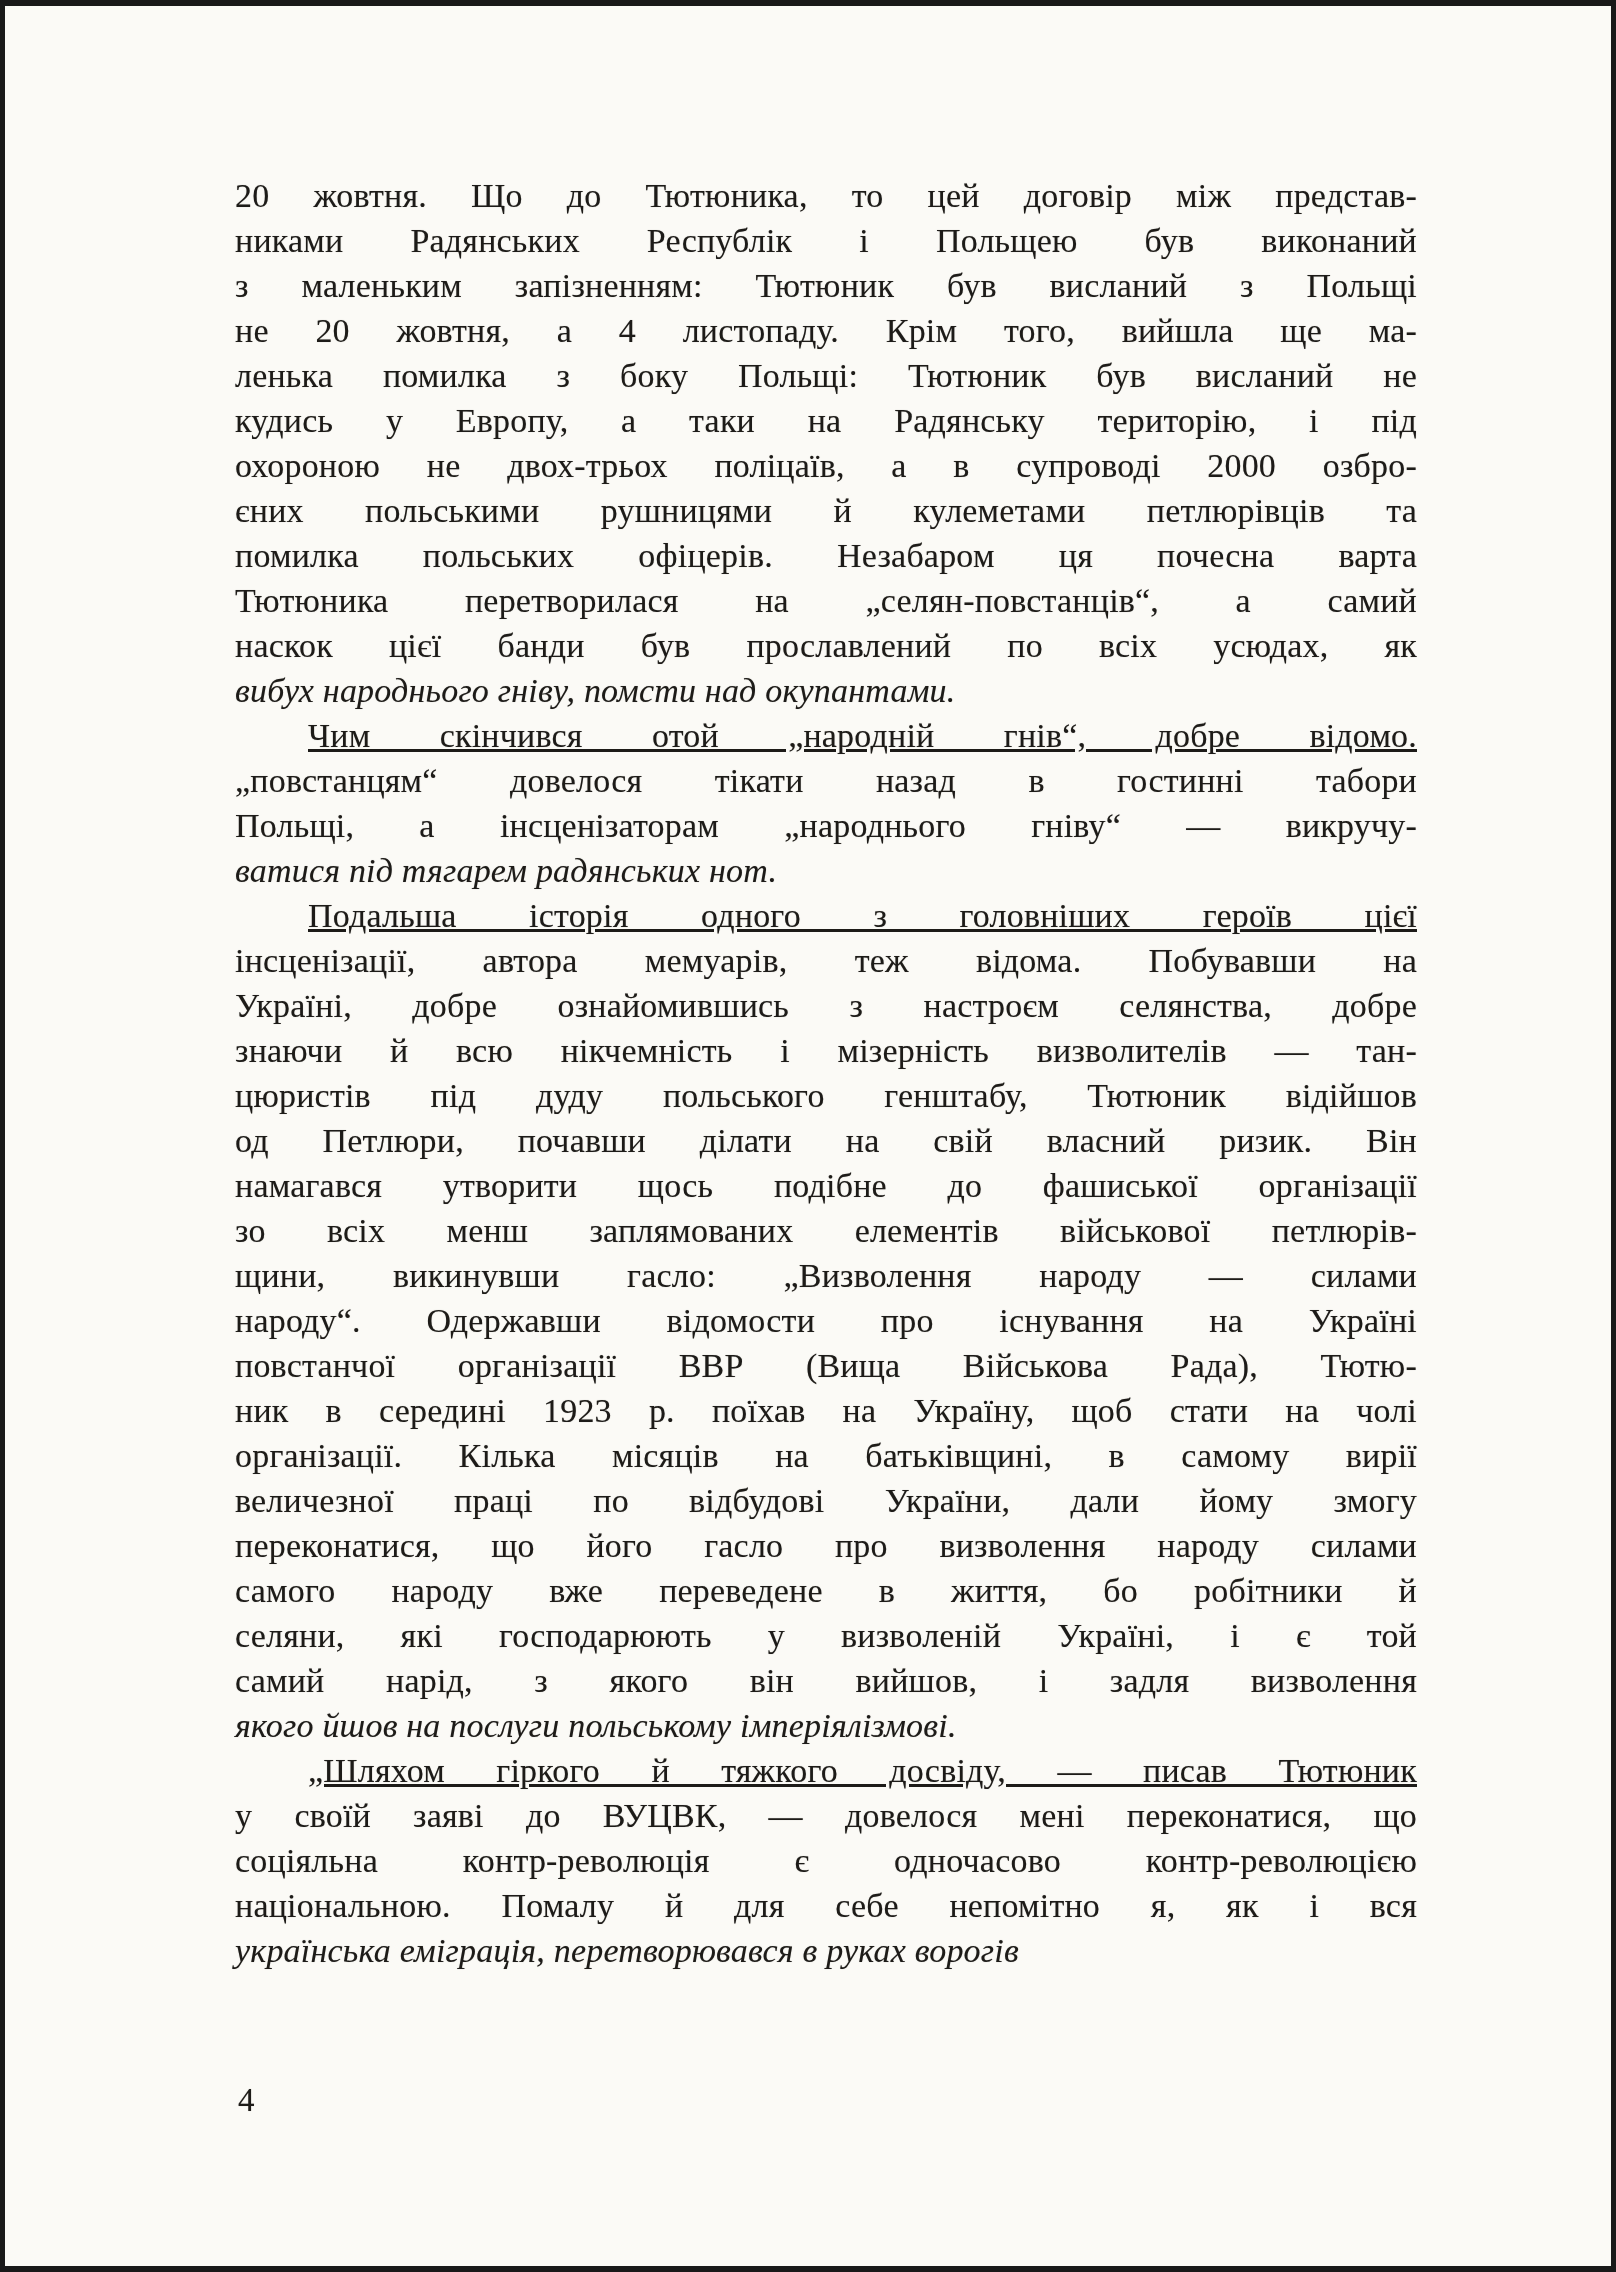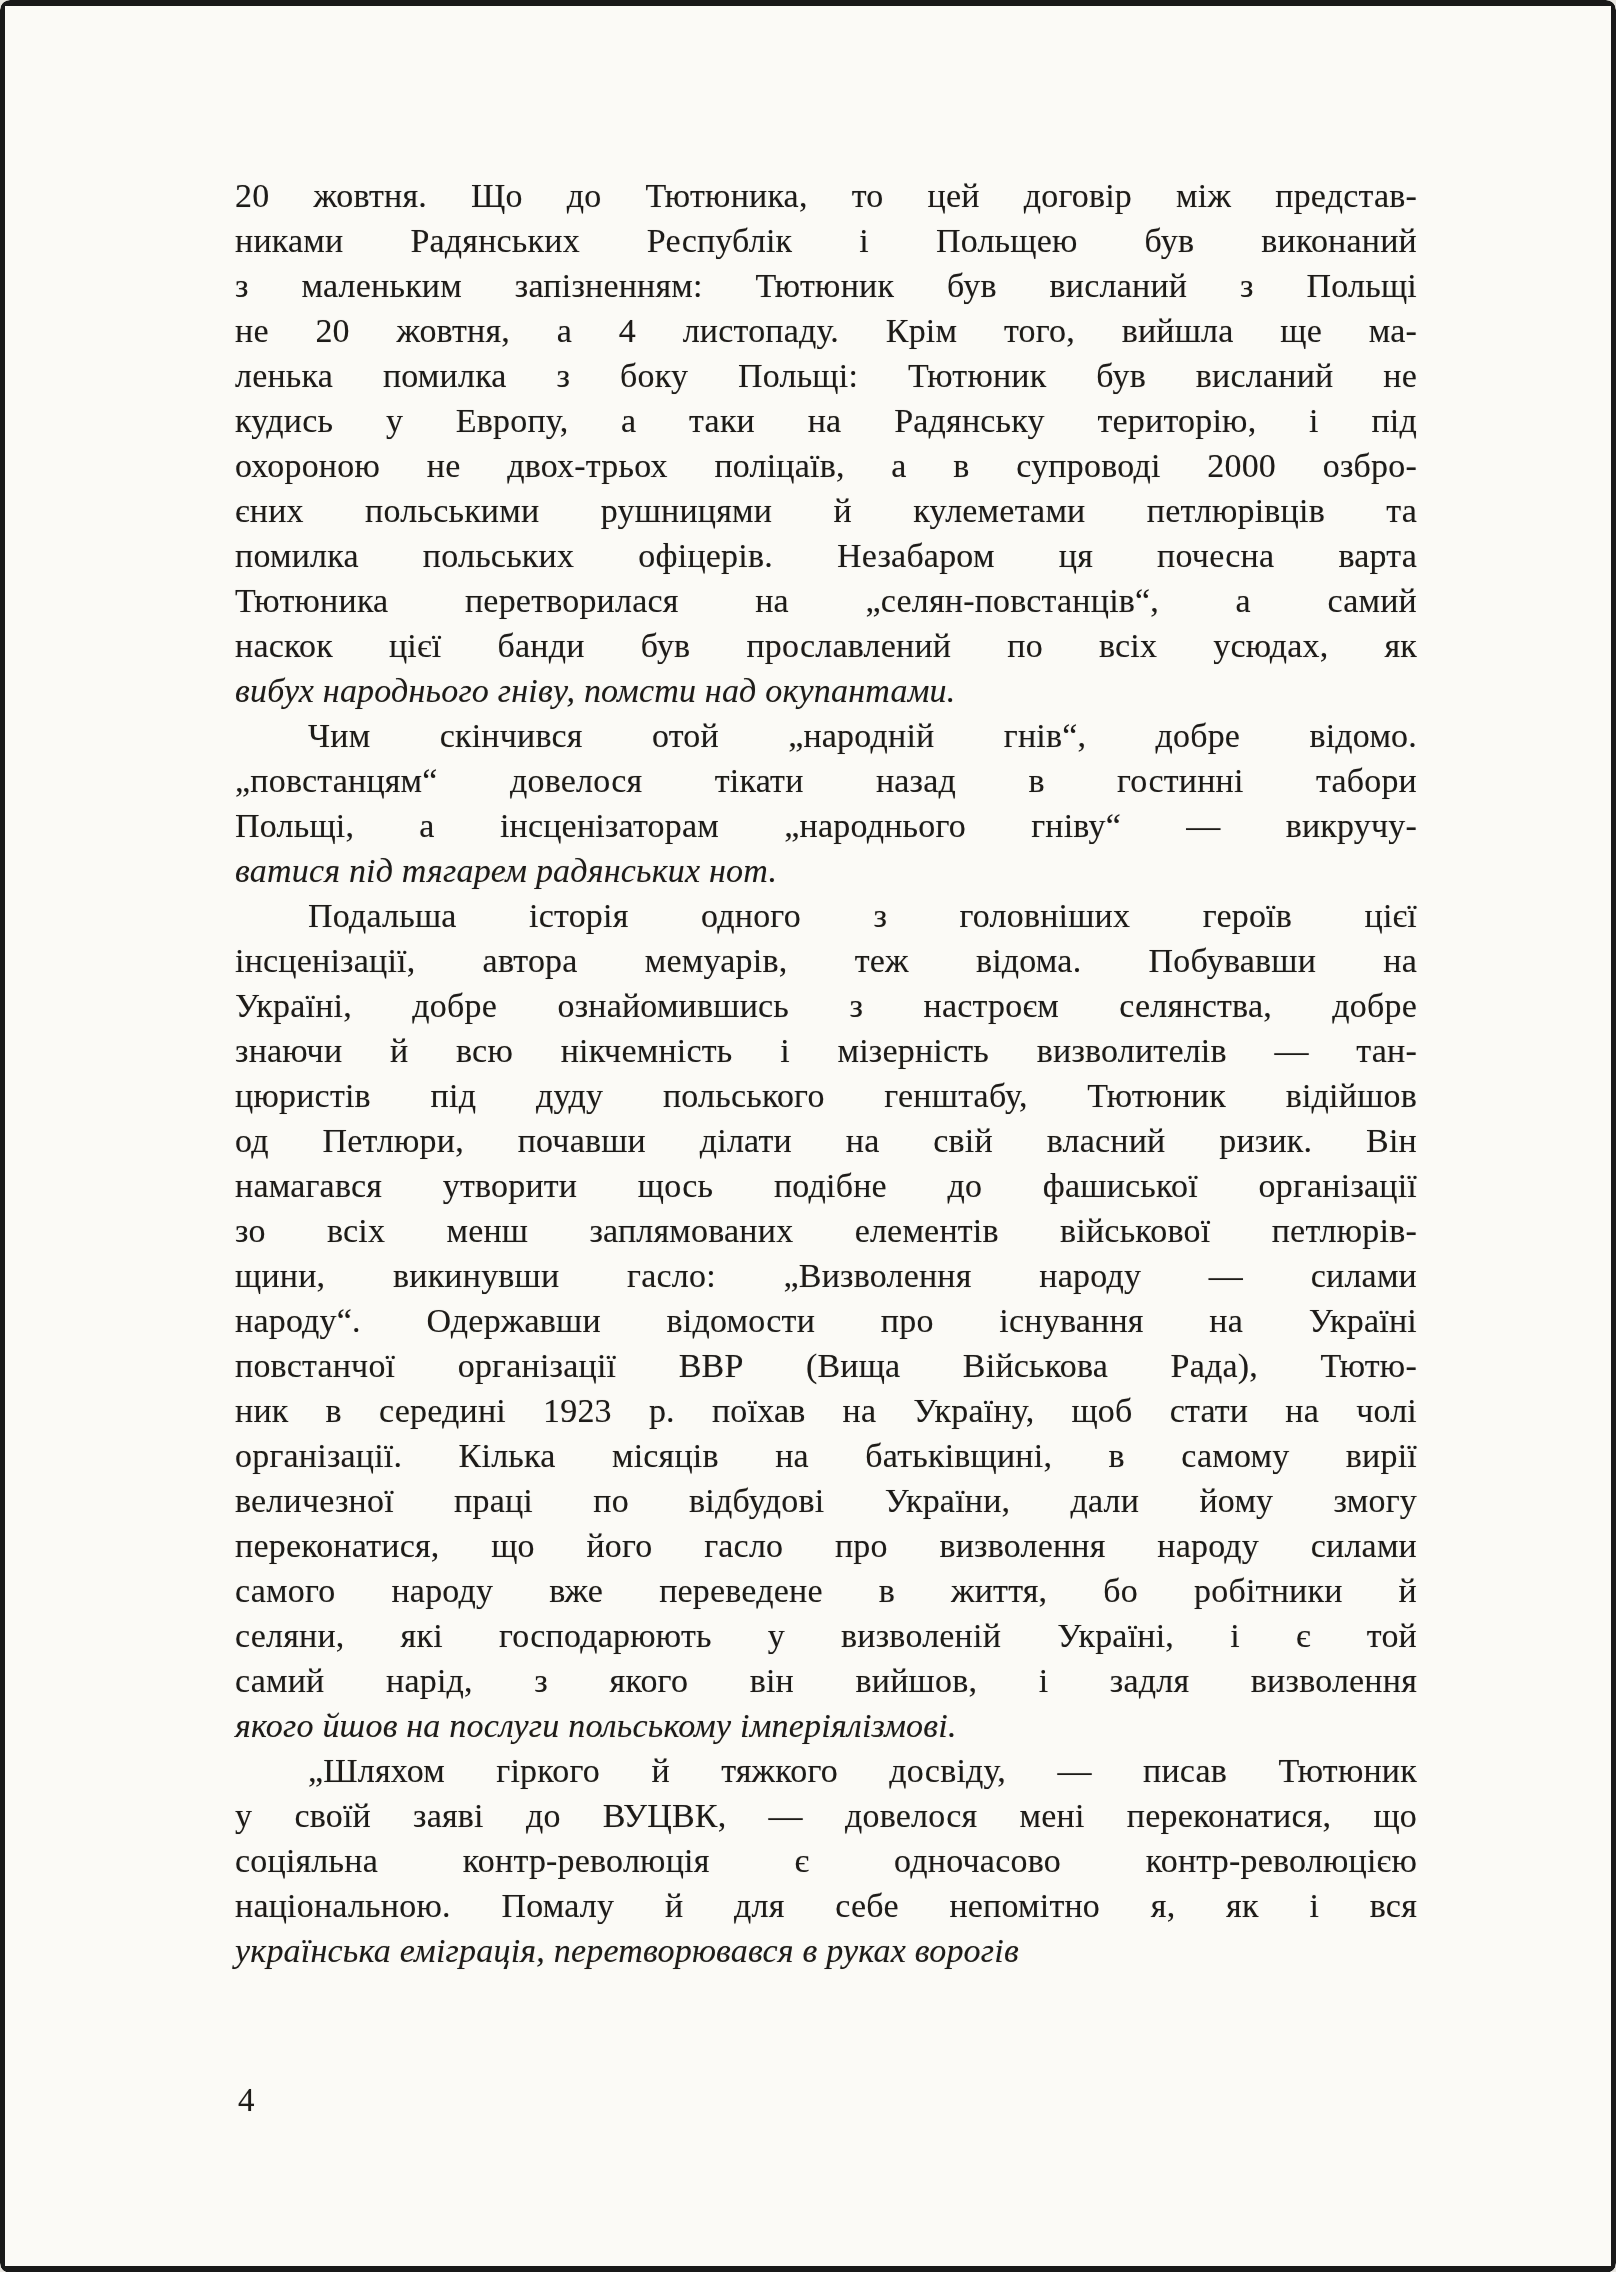--- a/index.html
+++ b/index.html
@@ -1,15 +1,15 @@
 <!DOCTYPE html>
 <html style="font-size:14.5px"><head>
 <meta charset="utf-8">
 <style>
-  * { margin: 0; padding: 0; box-sizing: border-box; border-radius: 10px; }
+  * { margin: 0; padding: 0; box-sizing: border-box; }
   html, body {
     width: 1616px;
     height: 2273px;
     background: #e9e7e2;
     font-family: "Liberation Serif", "DejaVu Serif", serif;
   }
   .scan-page {
     position: relative;
     width: 1616px;
     height: 2273px;
@@ -38,20 +38,21 @@
     text-align: justify;
     text-align-last: justify;
     white-space: normal;
   }
   .line.last {
     text-align-last: left;
     font-style: italic;
   }
   .paragraph.indent .line:first-child {
     text-indent: 73px;
+    text-decoration: underline;
   }
   .page-number {
     position: absolute;
     left: 238px;
     top: 2082px;
     font-size: 33px;
     color: #1d1b18;
     text-shadow: 0 0 0.9px rgba(25,22,18,0.35);
   }
 </style>

